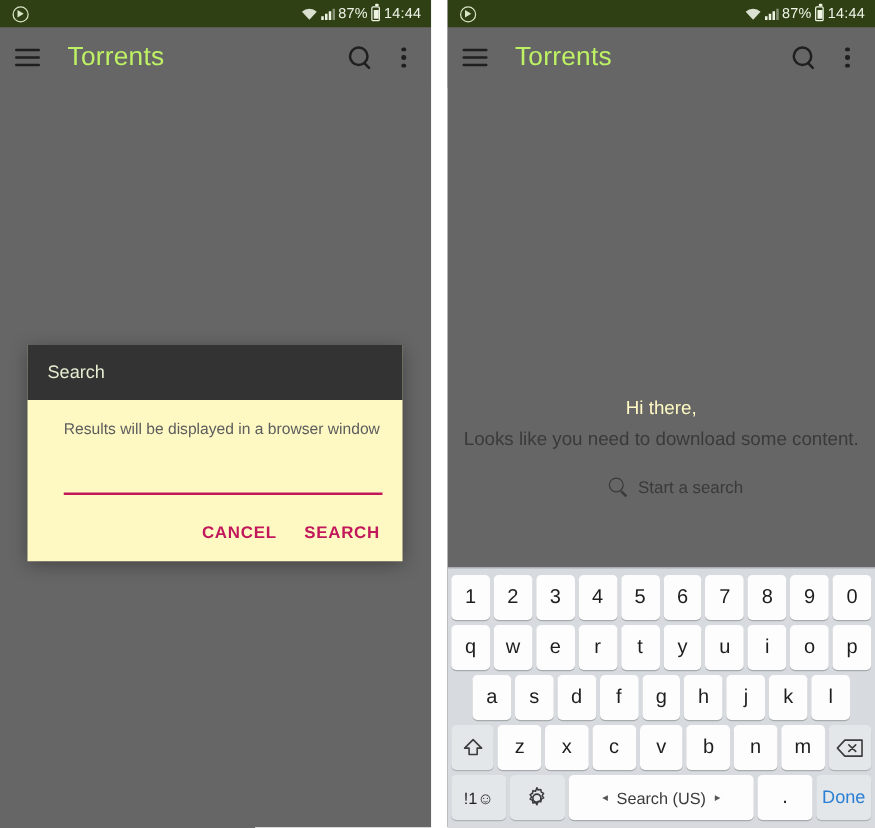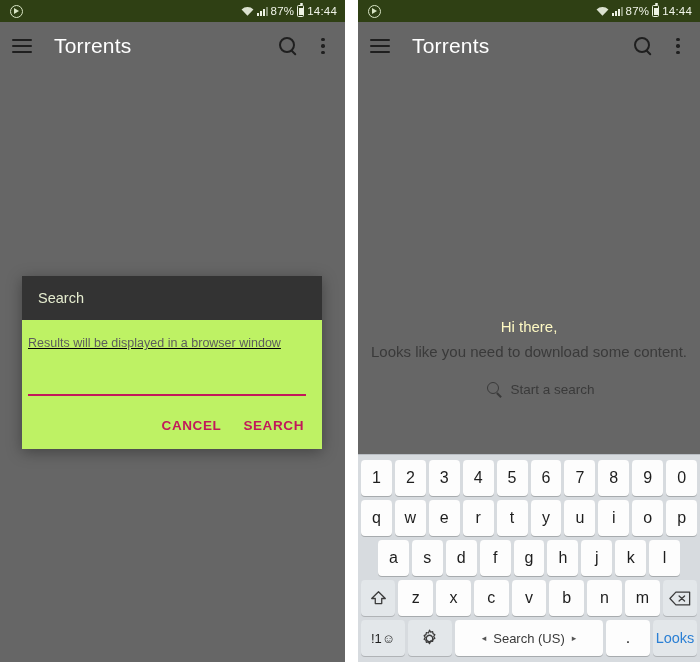--- a/index.html
+++ b/index.html
@@ -50,21 +50,21 @@
   .battery { width: 7px; height: 12px; border: 1.3px solid #eef3e4; border-radius:1.5px; position:relative; }
   .battery::before { content:""; position:absolute; left:1.5px; top:-2.6px; width:3px; height:1.6px; background:#eef3e4; border-radius:1px;}
   .battery::after { content:""; position:absolute; left:0.6px; right:0.6px; bottom:0.6px; top:2px; background:#eef3e4; }
 
   
   .toolbar {
     height: 48px; background: #666666;
     display: flex; align-items: center;
     padding: 0 12px;
   }
-  .tb-title { font-size: 21px; color: #ffffff; margin-left: 22px; letter-spacing: .2px; }
+  .tb-title { font-size: 21px; color: #bef264; margin-left: 22px; letter-spacing: .2px; }
   .tb-flex { flex: 1 1 auto; }
   .hamburger { width: 20px; height: 14px; display:flex; flex-direction:column; justify-content:space-between; cursor:pointer;}
   .hamburger span { display:block; height:2px; background:#1f1f1f; border-radius:1px;}
   .ic-search { width: 22px; height: 22px; position: relative; cursor:pointer; }
   .ic-search::before {
     content:""; position:absolute; left:2px; top:2px;
     width:12px; height:12px; border:2px solid #1f1f1f; border-radius:50%;
   }
   .ic-search::after {
     content:""; position:absolute; left:14px; top:14px;
@@ -83,27 +83,27 @@
   .empty .line2 { font-size: 15px; color:#3a3a3a; margin-top: 8px; }
   .empty .startrow {
     margin-top: 22px; display:flex; align-items:center; justify-content:center; gap:8px;
     font-size: 13.5px; color:#3a3a3a;padding-left:24px;
   }
   .ic-search-sm { width:15px; height:15px; position:relative; }
   .ic-search-sm::before { content:""; position:absolute; left:0; top:0; width:10px; height:10px; border:1.6px solid #3a3a3a; border-radius:50%; }
   .ic-search-sm::after  { content:""; position:absolute; left:9.5px; top:9.5px; width:5.5px; height:1.6px; background:#3a3a3a; transform:rotate(45deg); transform-origin:left center;}
 
   
-  .dialog { position: absolute; background: #bef264; box-shadow: 0 3px 14px rgba(0,0,0,.35); }
+  .dialog { position: absolute; background: #fef9c3; box-shadow: 0 3px 14px rgba(0,0,0,.35); }
   .dlg-left  { left: 22px;  top: 276px; width: 300px; }
   .dlg-head {
     background:#333333; color:#e5eccf;
     padding: 14px 16px; font-size: 14.5px;
   }
-  .dlg-body { padding: 16px 16px 0 6px; text-decoration: underline; }
+  .dlg-body { padding: 16px 16px 0 29px; }
   .dlg-hint { font-size: 12.5px; color:#5d5d5d; }
   .dlg-field {
     margin-top: 14px;
     border-bottom: 2px solid #c2185b;
     padding-bottom: 4px;
     min-height: 26px;
     display:flex; align-items:flex-end;
   }
   .dlg-field .val { font-size: 17px; color:#141414; line-height: 1.1; }
   .dlg-actions {
@@ -327,18 +327,18 @@
             <path d="M10 6.6a3.4 3.4 0 1 0 0 6.8 3.4 3.4 0 0 0 0-6.8Z" fill="none" stroke="#3b3b3b" stroke-width="1.4"></path>
             <path d="M10 1.2l1.1 2 2.2-.5.4 2.2 2 1.1-1.3 1.9 1.3 1.9-2 1.1-.4 2.2-2.2-.5L10 15.5l-1.1-1.9-2.2.5-.4-2.2-2-1.1L5.6 8.9 4.3 7l2-1.1.4-2.2 2.2.5Z" fill="none" stroke="#3b3b3b" stroke-width="1.3" stroke-linejoin="round"></path>
           </svg>
         </div>
         <div class="key flexwide lang">
           <span class="arw">◂</span>
           <span>Search (US)</span>
           <span class="arw">▸</span>
         </div>
         <div class="key flexnarrow">.</div>
-        <div class="key mod flexnarrow done">Looks</div>
+        <div class="key mod flexnarrow done">Done</div>
       </div>
     </div>
 
   </div>
 </div>
 
 </body></html>

